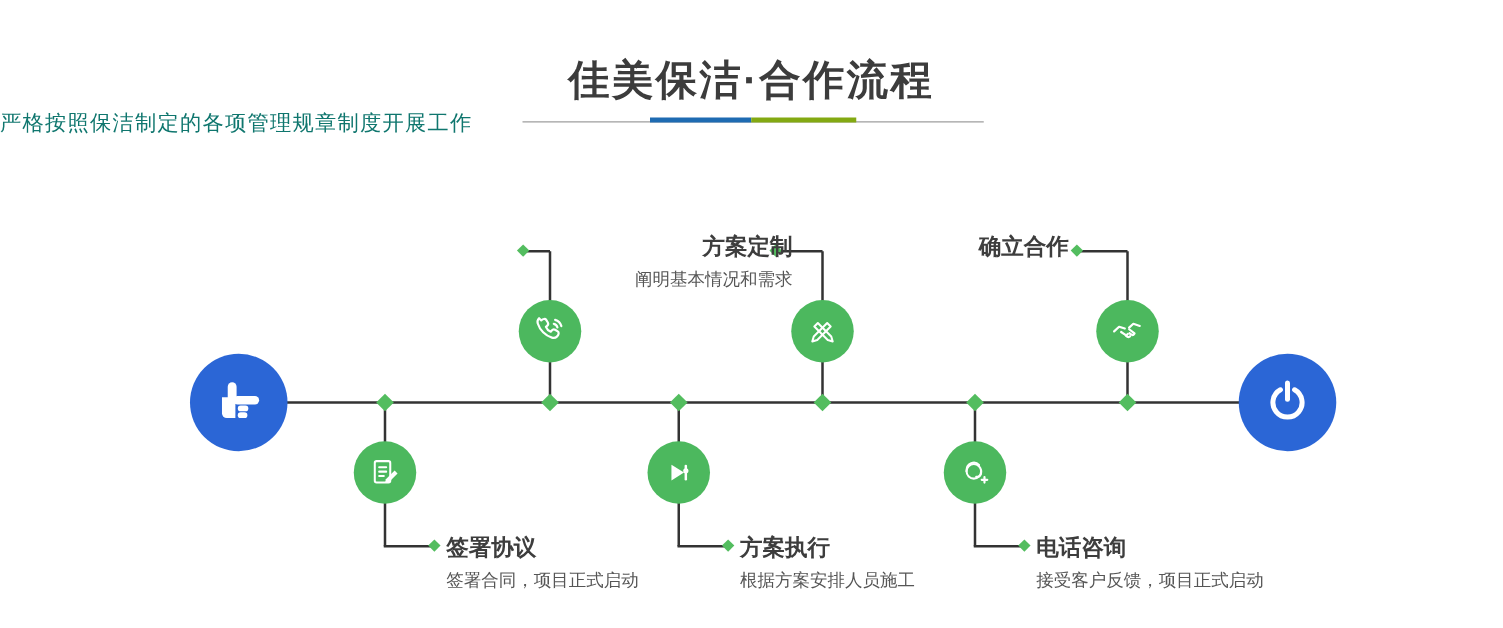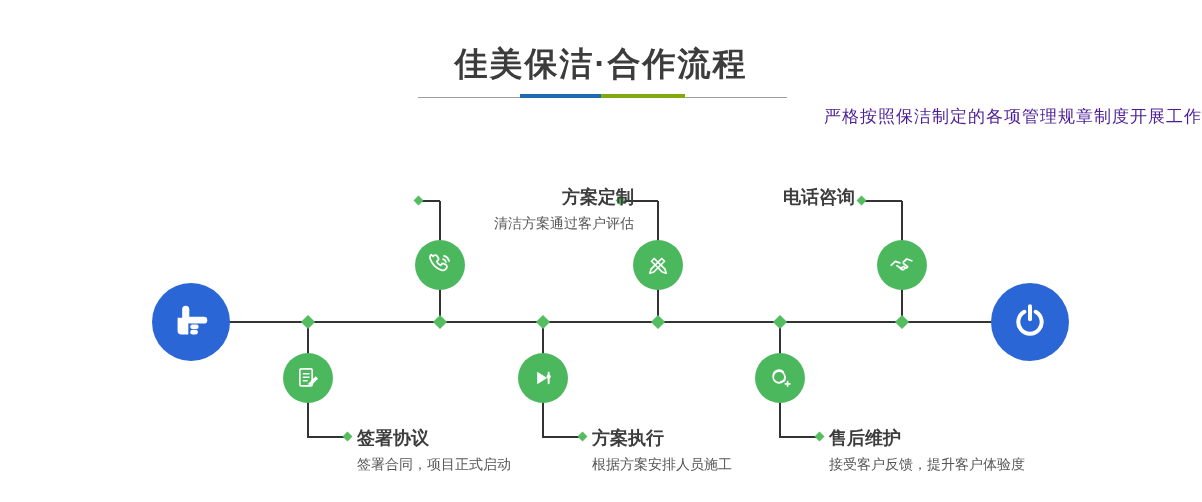--- a/index.html
+++ b/index.html
@@ -10,22 +10,22 @@
   
   .hdr-title{
     position:absolute;top:42px;left:0;width:100%;text-align:center;
     font-size:33px;font-weight:700;color:#3c3c3c;letter-spacing:2px;
   }
   .divider-gray{position:absolute;top:97px;left:418px;width:369px;height:1px;background:#9e9e9e;}
   .divider-accent{position:absolute;top:94px;left:520px;height:4px;display:flex;}
   .divider-accent .seg-blue{width:81px;height:4px;}
   .divider-accent .seg-green{width:84px;height:4px;}
   .hdr-sub{
-    position:absolute;top:105px;left:0;width:100%;text-align:right;
-    font-size:17px;color:#4c1d95;letter-spacing:1px;
+    position:absolute;top:87px;left:0;width:100%;text-align:left;
+    font-size:17px;color:#0f766e;letter-spacing:1px;
   }
   
   .mainline{position:absolute;top:321px;left:191px;width:839px;height:2px;background:#333;}
   .vline{position:absolute;width:2px;background:#333;}
   .hline{position:absolute;height:2px;background:#333;}
   .dm{position:absolute;width:10px;height:10px;transform:rotate(45deg);background:#53bd5f;}
   .dm-sm{position:absolute;width:7px;height:7px;transform:rotate(45deg);background:#53bd5f;}
   .gc{
     position:absolute;width:50px;height:50px;border-radius:50%;background:#4cb85e;
     display:flex;align-items:center;justify-content:center;
@@ -171,31 +171,31 @@
         <path d="M16.2 10.4v2a2.6 2.6 0 0 1-2.6 2.6h-.8"></path>
       </g>
       <g stroke="#fff" stroke-width="1.5" stroke-linecap="round">
         <path d="M16.6 17h3.8M18.5 15.1v3.8"></path>
       </g>
     </svg>
   </div>
 
   <div class="steplabel top lbl1">
     <div class="t">方案定制</div>
-    <div class="d">清洁方案通过客户评估</div>
+    <div class="d">阐明基本情况和需求</div>
   </div>
   <div class="steplabel top lbl2">
-    <div class="t">电话咨询</div>
+    <div class="t">确立合作</div>
   </div>
   <div class="steplabel bottom lbl3">
     <div class="t">签署协议</div>
     <div class="d">签署合同，项目正式启动</div>
   </div>
   <div class="steplabel bottom lbl4">
     <div class="t">方案执行</div>
     <div class="d">根据方案安排人员施工</div>
   </div>
   <div class="steplabel bottom lbl5">
-    <div class="t">售后维护</div>
-    <div class="d">接受客户反馈，提升客户体验度</div>
+    <div class="t">电话咨询</div>
+    <div class="d">接受客户反馈，项目正式启动</div>
   </div>
 
 </div>
 
 </body></html>

